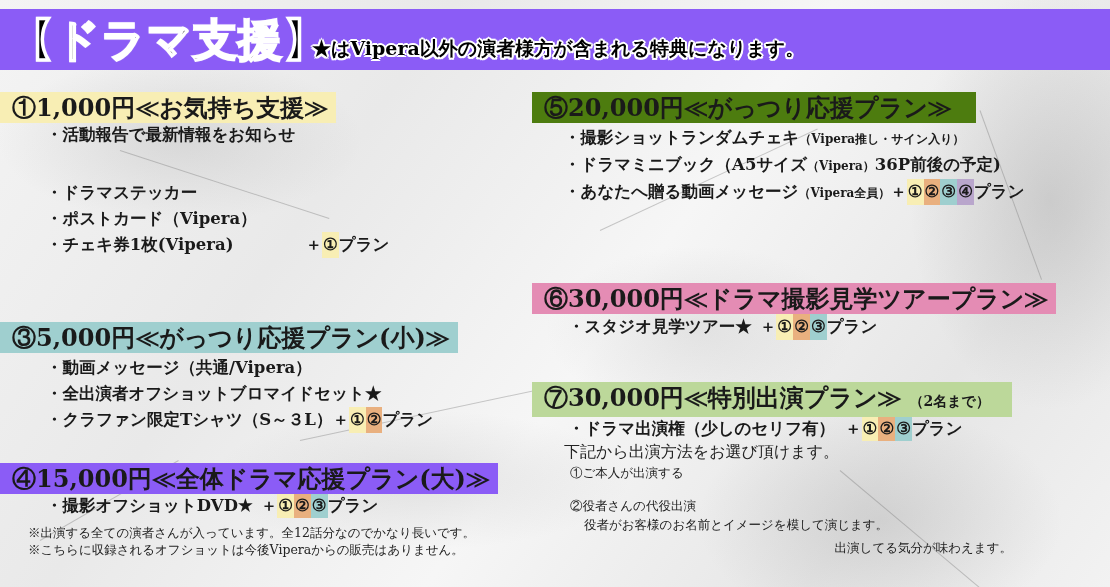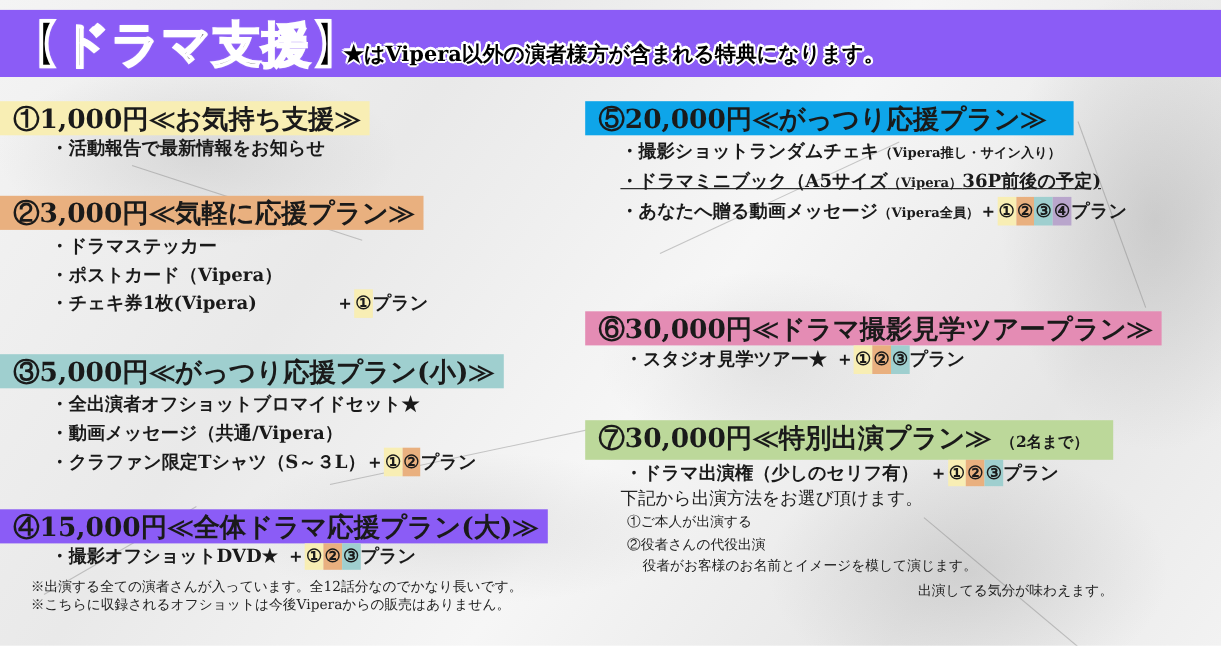--- a/index.html
+++ b/index.html
@@ -73,61 +73,60 @@
 </div>
 
 <div class="plan" style="left:0;top:92px;">
   <div class="plan-title" style="background:#f8eeb4;">①1,000円≪お気持ち支援≫</div>
   <ul class="items">
     <li class="item" style="line-height:24px;">・活動報告で最新情報をお知らせ</li>
   </ul>
 </div>
 
 <div class="plan" style="left:0;top:178px;">
-  <div class="plan-title" style="background:#e9b07f;">②3,000円≪気軽に応援プラン≫</div>
   <ul class="items" style="margin-top:2px;">
     <li class="item">・ドラマステッカー</li>
     <li class="item">・ポストカード（Vipera）</li>
     <li class="item">
       <span>・チェキ券1枚(Vipera)</span><span class="gap" style="width:72px;"></span><span>＋</span><span class="badge b1">①</span><span>プラン</span>
     </li>
   </ul>
 </div>
 
 <div class="plan" style="left:0;top:322px;">
   <div class="plan-title" style="background:#9fcfcf;">③5,000円≪がっつり応援プラン(小)≫</div>
   <ul class="items" style="margin-top:2px;">
+    <li class="item">・動画メッセージ（共通/Vipera）</li>
     <li class="item">・全出演者オフショットブロマイドセット★</li>
-    <li class="item">・動画メッセージ（共通/Vipera）</li>
     <li class="item">
       <span>・クラファン限定Tシャツ（S～３L）</span><span>＋</span><span class="badge b1">①</span><span class="badge b2">②</span><span>プラン</span>
     </li>
   </ul>
 </div>
 
 <div class="plan" style="left:0;top:463px;">
   <div class="plan-title" style="background:#8b5cf6;">④15,000円≪全体ドラマ応援プラン(大)≫</div>
   <ul class="items">
     <li class="item" style="line-height:24px;">
       <span>・撮影オフショットDVD★</span><span class="gap" style="width:8px;"></span><span>＋</span><span class="badge b1">①</span><span class="badge b2">②</span><span class="badge b3">③</span><span>プラン</span>
     </li>
   </ul>
   <div style="margin-top:6px;">
     <div class="note">※出演する全ての演者さんが入っています。全12話分なのでかなり長いです。</div>
     <div class="note">※こちらに収録されるオフショットは今後Viperaからの販売はありません。</div>
   </div>
 </div>
 
 <div class="plan" style="left:532px;top:92px;">
-  <div class="plan-title" style="background:#0ea5e9;padding-right:24px;">⑤20,000円≪がっつり応援プラン≫</div>
+  <div class="plan-title" style="background:#4d7c0f;padding-right:24px;">⑤20,000円≪がっつり応援プラン≫</div>
   <ul class="items" style="margin-top:2px;">
     <li class="item" style="padding-left:32px;">
       <span>・撮影ショットランダムチェキ</span><span class="small">（Vipera推し・サイン入り）</span>
     </li>
-    <li class="item" style="padding-left:32px;text-decoration:underline;">
+    <li class="item" style="padding-left:32px;">
       <span>・ドラマミニブック（A5サイズ</span><span class="small">（Vipera）</span><span>36P前後の予定)</span>
     </li>
     <li class="item" style="padding-left:32px;">
       <span>・あなたへ贈る動画メッセージ</span><span class="small">（Vipera全員）</span><span>＋</span><span class="badge b1">①</span><span class="badge b2">②</span><span class="badge b3">③</span><span class="badge b4">④</span><span>プラン</span>
     </li>
   </ul>
 </div>
 
 <div class="plan" style="left:532px;top:267px;margin-top:16px;">
   <div class="plan-title" style="background:#e48cb4;">⑥30,000円≪ドラマ撮影見学ツアープラン≫</div>
@@ -143,17 +142,17 @@
     <span>⑦30,000円≪特別出演プラン≫</span><span class="suffix">（2名まで）</span>
   </div>
   <ul class="items">
     <li class="item" style="padding-left:36px;line-height:24px;">
       <span>・ドラマ出演権（少しのセリフ有）</span><span class="gap" style="width:10px;"></span><span>＋</span><span class="badge b1">①</span><span class="badge b2">②</span><span class="badge b3">③</span><span>プラン</span>
     </li>
   </ul>
   <div style="padding-left:32px;">
     <div class="subtext">下記から出演方法をお選び頂けます。</div>
     <div class="subtext small" style="padding-left:6px;">①ご本人が出演する</div>
-    <div class="subtext small" style="padding-left:6px;">②役者さんの代役出演</div>
+    <div class="subtext small" style="padding-left:6px;margin-top:12px;">②役者さんの代役出演</div>
     <div class="subtext small" style="padding-left:20px;font-family:Liberation Mono, monospace;">役者がお客様のお名前とイメージを模して演じます。</div>
     <div class="subtext small" style="padding-left:20px;text-align:right;">出演してる気分が味わえます。</div>
   </div>
 </div>
 
 </body></html>

